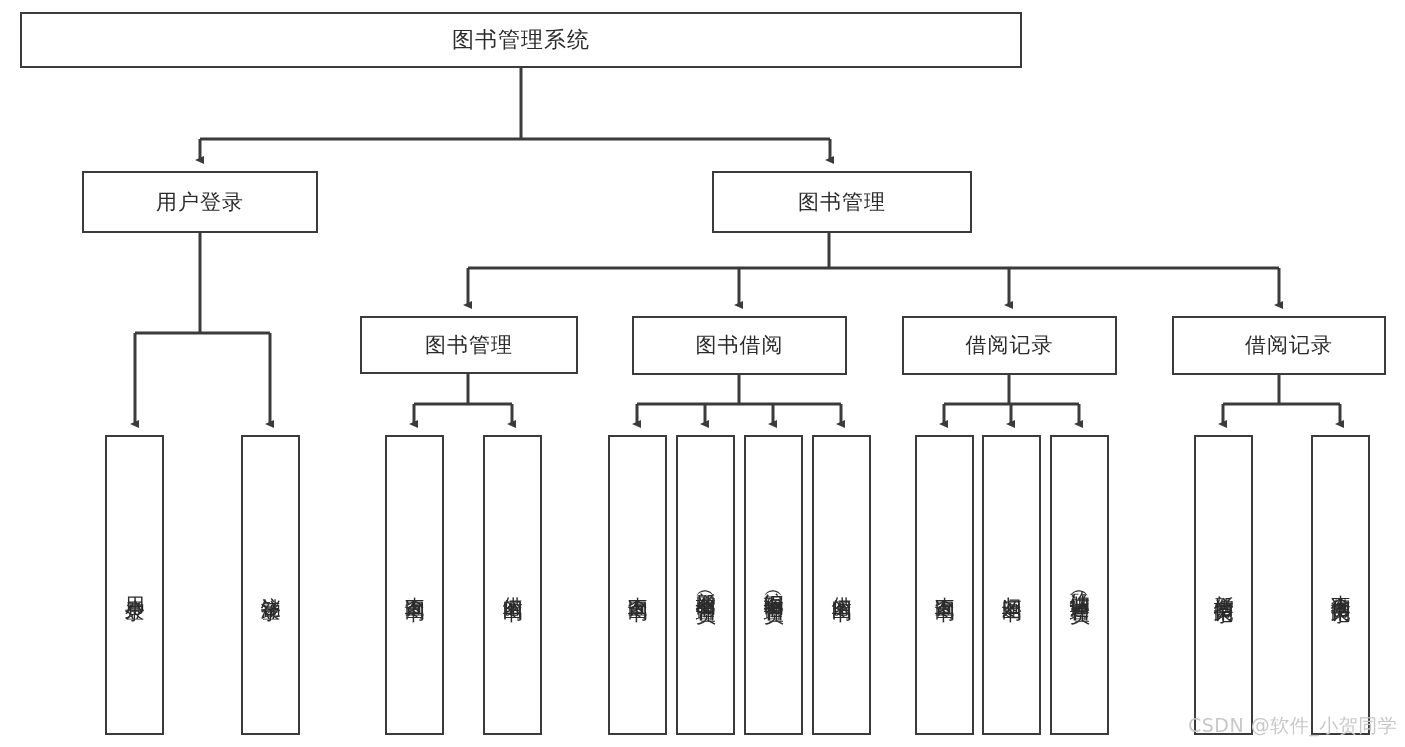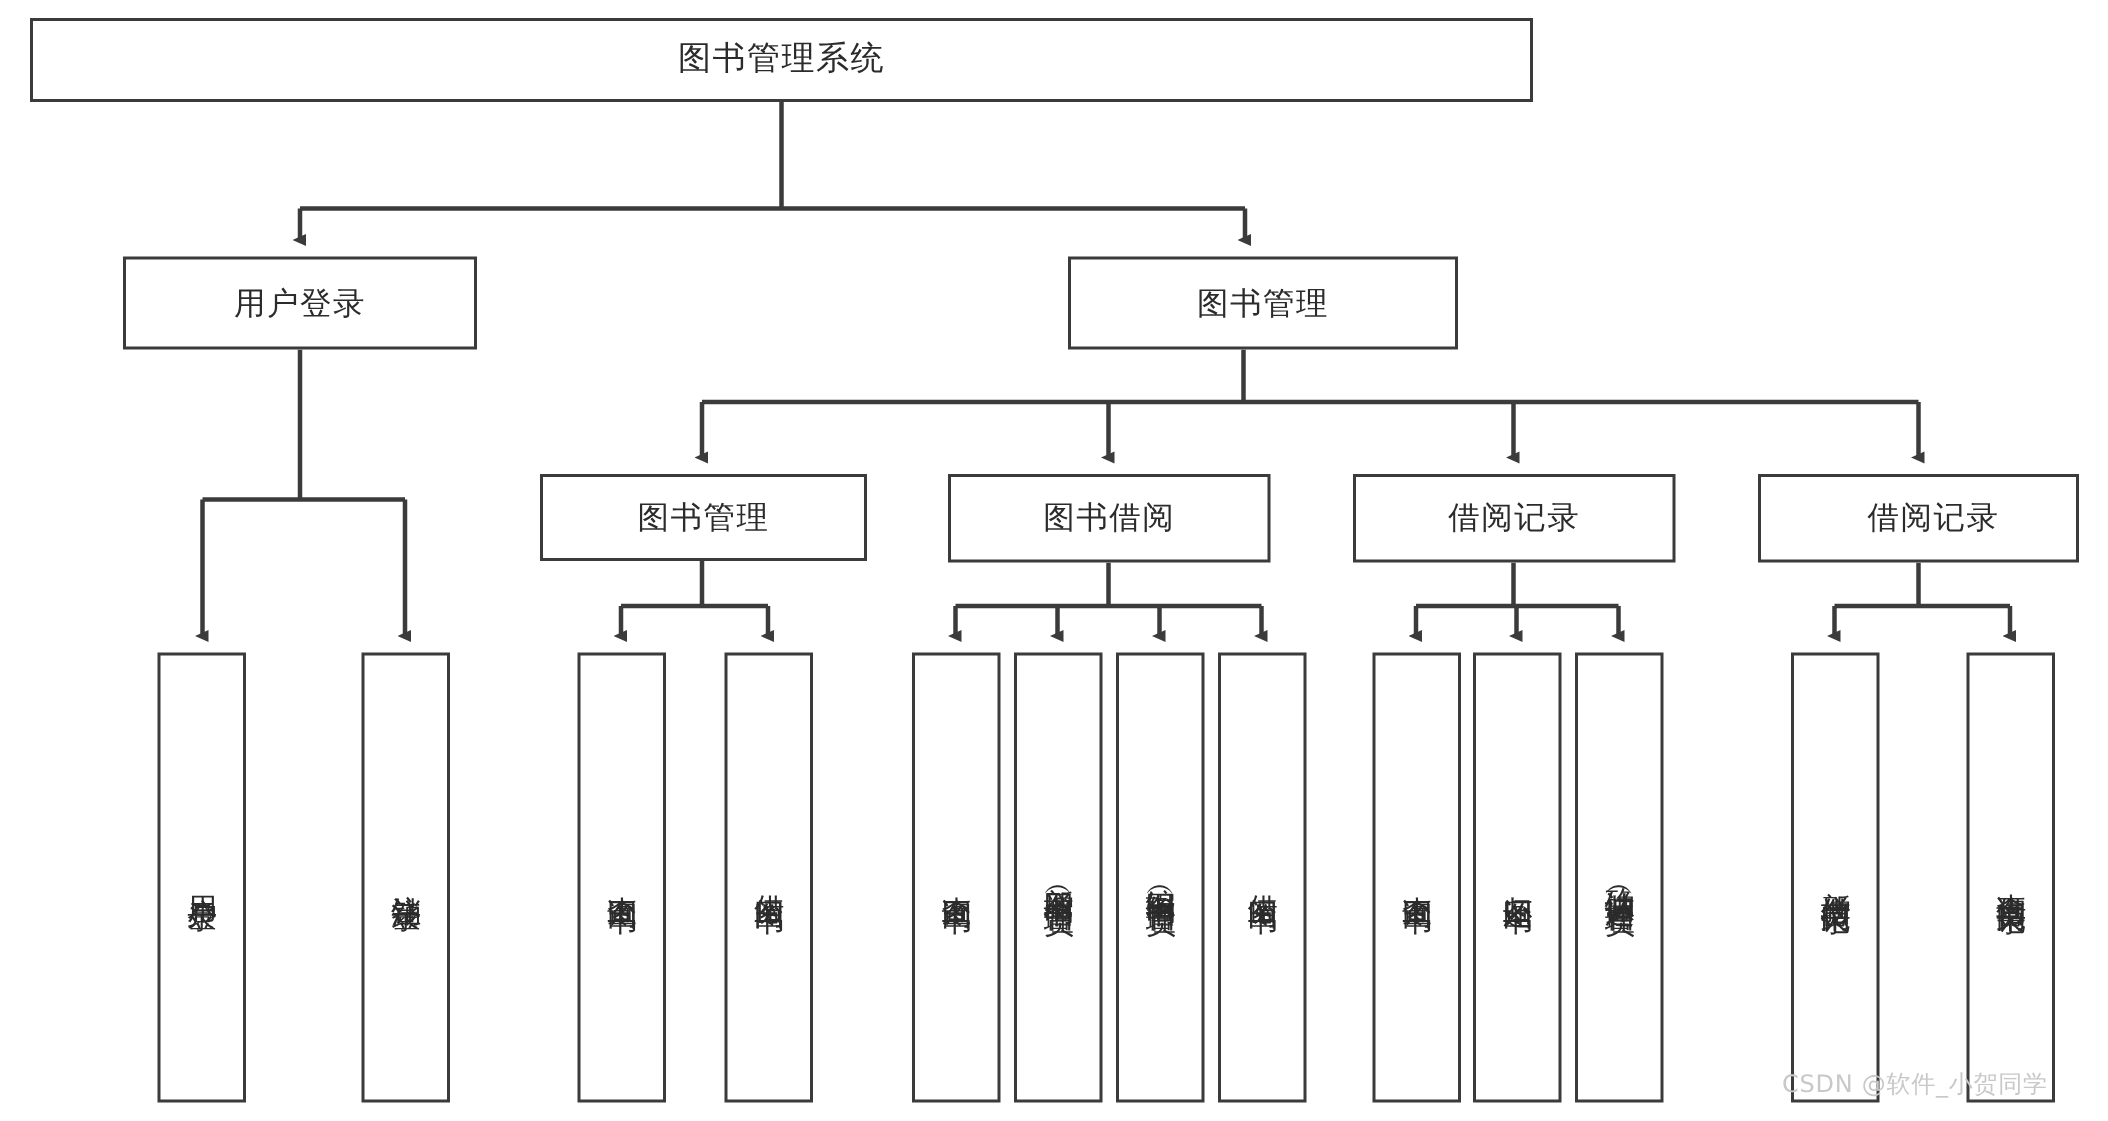--- a/index.html
+++ b/index.html
@@ -49,21 +49,21 @@
     text-orientation: upright;
     font-size: 20px;
     line-height: 1.18;
     letter-spacing: 2px;
     white-space: normal;
     max-height: 280px;
   }
   .node.root .label { font-size: 22px; }
   .watermark {
     position: absolute;
-    font-size: 16px;
+    font-size: 19px;
     color: #c8c8c8;
     white-space: nowrap;
     z-index: 5;
     letter-spacing: 0.5px;
   }
 </style>
 </head>
 <body>
 
 <div id="canvas">

